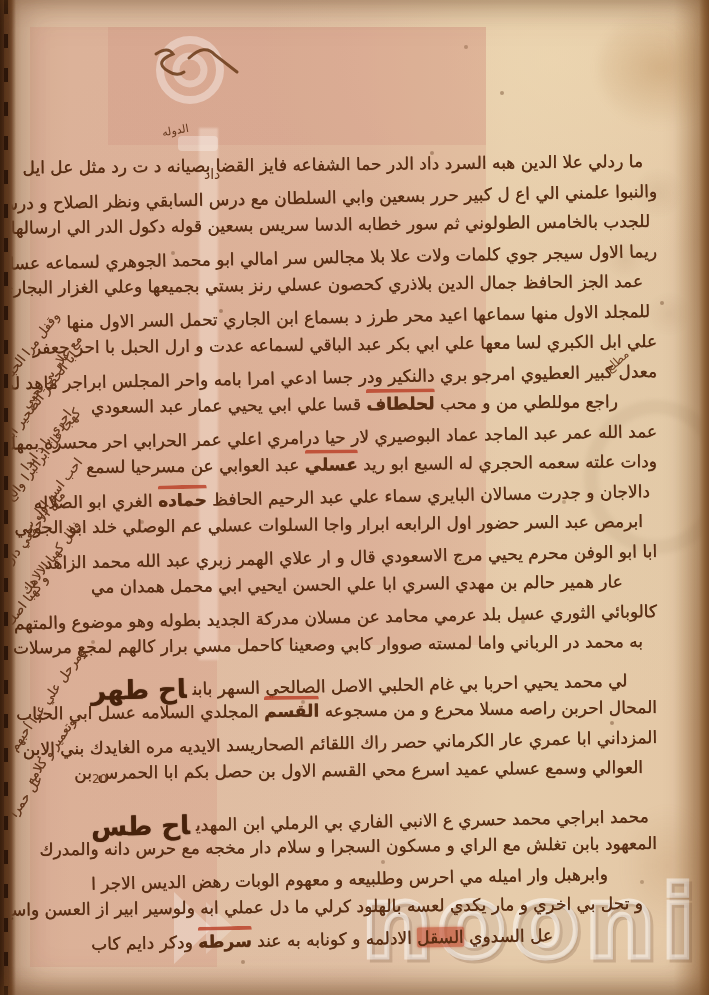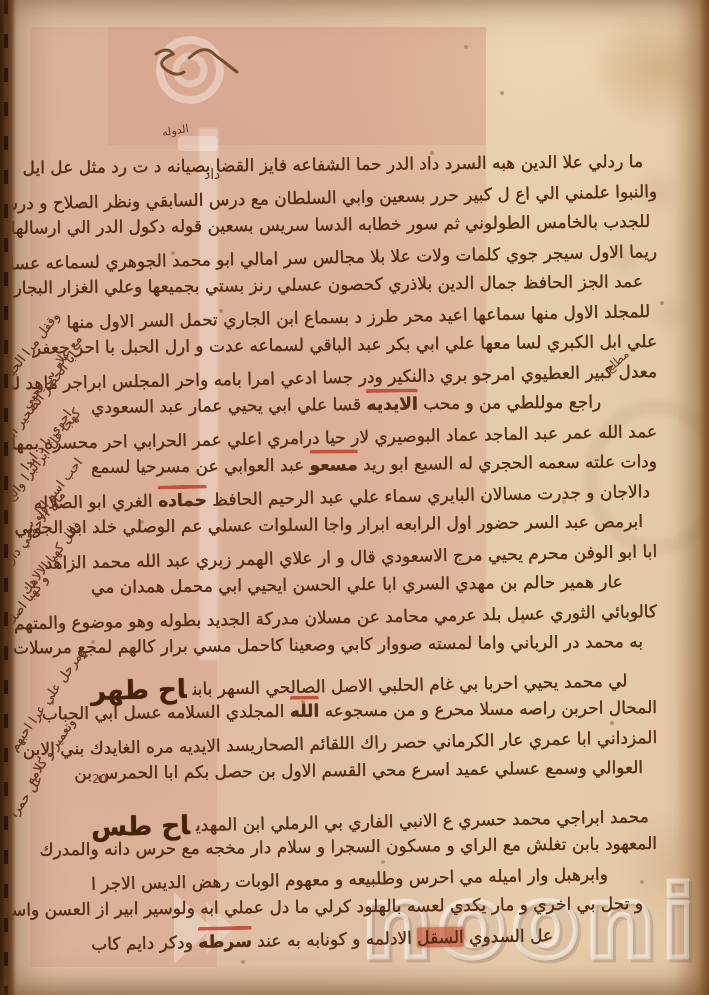--- a/index.html
+++ b/index.html
@@ -122,31 +122,31 @@
 
   <div class="main-text" id="main-text">
       <div class="line"><span>ما ردلي علا الدين هبه السرد داد الدر حما الشفاعه فايز القضا بصيانه د ت رد مثل عل ايل</span></div>
       <div class="line"><span>والنبوا علمني الي اع ل كبير حرر بسعين وابي السلطان مع درس السابقي ونظر الصلاح و درس الله ددرس</span></div>
       <div class="line"><span>للجدب بالخامس الطولوني ثم سور خطابه الدسا سريس بسعين قوله دكول الدر الي ارسالها</span></div>
       <div class="line"><span>ريما الاول سيجر جوي كلمات ولات علا بلا مجالس سر امالي ابو محمد الجوهري لسماعه عسلي</span></div>
       <div class="line"><span>عمد الجز الحافظ جمال الدين بلاذري كحصون عسلي رنز بستي بجميعها وعلي الغزار البجاري</span></div>
       <div class="line"><span>للمجلد الاول منها سماعها اعيد محر طرز د بسماع ابن الجاري تحمل السر الاول منها</span></div>
       <div class="line"><span>علي ابل الكبري لسا معها علي ابي بكر عبد الباقي لسماعه عدت و ارل الحبل با احر جعفر</span></div>
       <div class="line"><span>معدل كبير العطيوي امرجو بري دالنكير ودر جسا ادعي امرا بامه واحر المجلس ابراجر ماهد لمامي عر</span></div>
-      <div class="line"><span>راجع موللطي من و محب </span><span class="red-over">الايديه</span><span> قسا علي ابي يحيي عمار عبد السعودي</span></div>
+      <div class="line"><span>راجع موللطي من و محب </span><span class="red-over">لحلطاف</span><span> قسا علي ابي يحيي عمار عبد السعودي</span></div>
       <div class="line"><span>عمد الله عمر عبد الماجد عماد البوصيري لار حيا درامري اعلي عمر الحرابي احر محسره بمهله</span></div>
-      <div class="line"><span>ودات علته سعمه الحجري له السبع ابو ريد </span><span class="red-over">مسعو</span><span> عبد العوابي عن مسرحيا لسمع</span></div>
+      <div class="line"><span>ودات علته سعمه الحجري له السبع ابو ريد </span><span class="red-over">عسلي</span><span> عبد العوابي عن مسرحيا لسمع</span></div>
       <div class="line"><span>دالاجان و جدرت مسالان البايري سماء علي عبد الرحيم الحافظ </span><span class="red-over">حماده</span><span> الغري ابو الصلاله</span></div>
       <div class="line"><span>ابرمص عبد السر حضور اول الرابعه ابرار واجا السلوات عسلي عم الوصلي خلد ابو الجوني</span></div>
       <div class="line"><span>ابا ابو الوفن محرم يحيي مرج الاسعودي قال و ار علاي الهمر زبري عبد الله محمد الزاهد</span></div>
       <div class="line"><span>عار همير حالم بن مهدي السري ابا علي الحسن ايحيي ابي محمل همدان مي</span></div>
       <div class="line"><span>كالوبائي الثوري عسل بلد عرمي محامد عن مسلان مدركة الجديد بطوله وهو موضوع والمتهم</span></div>
       <div class="line"><span>به محمد در الرباني واما لمسته صووار كابي وصعينا كاحمل مسي برار كالهم لمجع مرسلات قال</span></div>
       <div class="line" style="margin-top: 6px;"><span>لي محمد يحيي احربا بي غام الحلبي الاصل الصالحي السهر بابن</span><span class="lead">اح طهر</span></div>
-      <div class="line"><span>المحال احربن راصه مسلا محرع و من مسجوعه </span><span class="red-over">الله</span><span> المجلدي السلامه عسل ابي الحباب</span></div>
+      <div class="line"><span>المحال احربن راصه مسلا محرع و من مسجوعه </span><span class="red-over">القسم</span><span> المجلدي السلامه عسل ابي الحباب</span></div>
       <div class="line"><span>المزداني ابا عمري عار الكرماني حصر راك اللقائم الصحاريسد الايديه مره الغايدك بني الابن</span></div>
       <div class="line"><span>العوالي وسمع عسلي عميد اسرع محي القسم الاول بن حصل بكم ابا الحمرس بن</span></div>
       <div class="line" style="margin-top: 16px;"><span>محمد ابراجي محمد حسري ع الانبي الفاري بي الرملي ابن المهدي</span><span class="lead">اح طس</span></div>
       <div class="line"><span>المعهود بابن تغلش مع الراي و مسكون السجرا و سلام دار مخجه مع حرس دانه والمدرك</span></div>
       <div class="line"><span>وابرهبل وار اميله مي احرس وطلبيعه و معهوم الوبات رهض الديس الاجر ا</span></div>
       <div class="line"><span>و تحل بي اخري و مار يكدي لعسه بالهلود كرلي ما دل عملي ابه ولوسير ابير از العسن واسع</span></div>
       <div class="line"><span>عل السدوي </span><span class="red-high">السقل</span><span> الادلمه و كونابه به عند </span><span class="red-over">سرطه</span><span> ودكر دايم كاب</span></div>
     </div>
 
   <div class="marg" id="marg1" style="left:2px;top:368px;width:150px;height:300px;">

